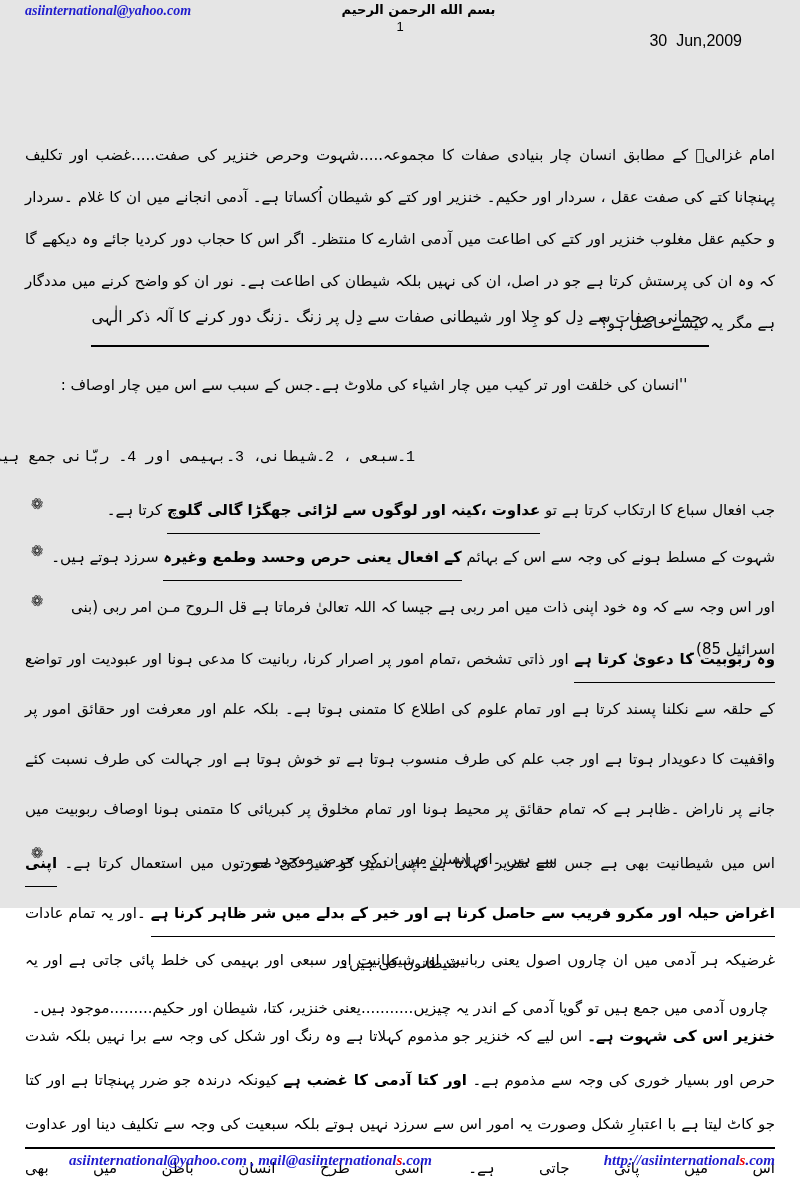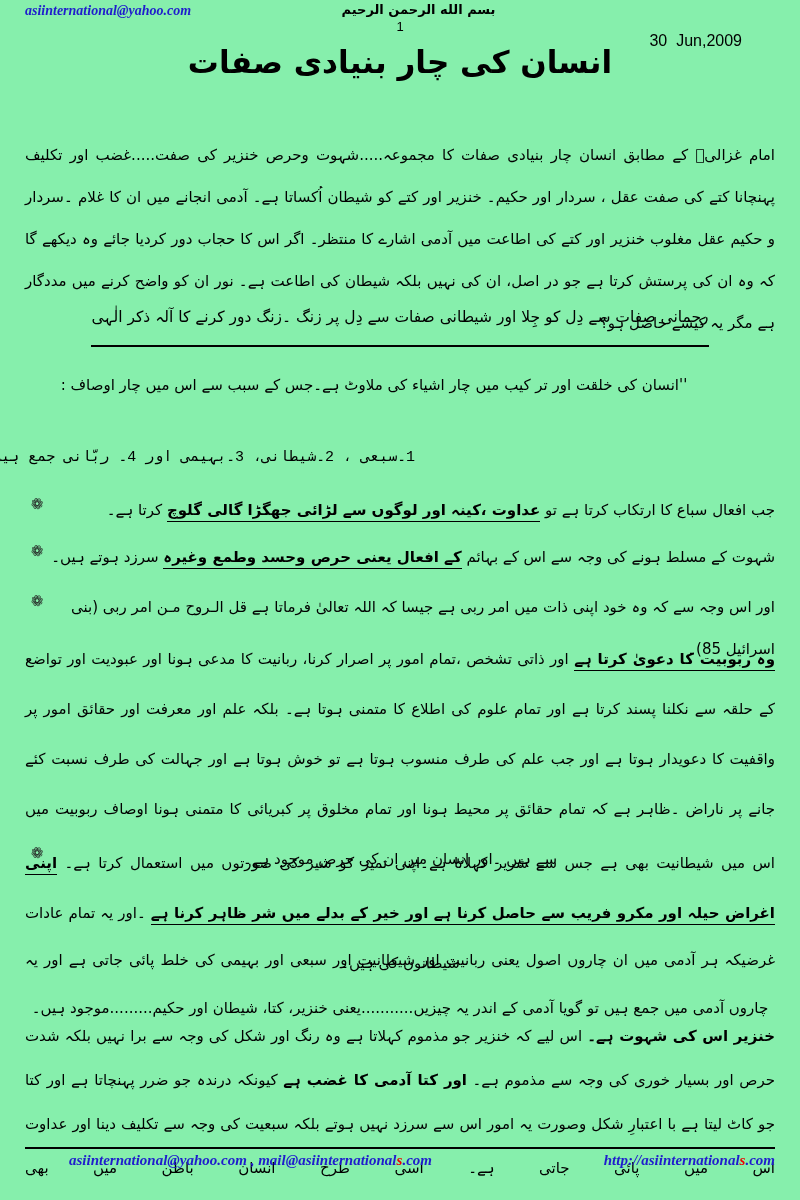--- a/index.html
+++ b/index.html
@@ -7,21 +7,21 @@
     --red:#ee0000;
     --ink:#000000;
   }
   *{margin:0;padding:0;box-sizing:border-box;}
   html,body{background:#ffffff;}
   body{
     width:800px;height:1200px;position:relative;
     font-family:"DejaVu Sans",sans-serif;color:var(--ink);
     overflow:hidden;
   }
-  .page{position:absolute;inset:0;width:800px;height:1200px;background:#86efac;}
+  .page{position:absolute;inset:0;width:800px;height:908px;background:#e5e5e5;}
 
   
   .top-email{
     position:absolute;top:3px;left:25px;
     font-family:"Liberation Serif","DejaVu Serif",serif;
     font-style:italic;font-weight:bold;font-size:14px;color:var(--blue);
   }
   .bismillah{
     position:absolute;top:2px;left:0;width:100%;text-align:center;
     font-size:13px;font-weight:bold;direction:rtl;padding-left:37px;
@@ -58,21 +58,21 @@
   .b4{top:838px;line-height:50px;text-align:justify;text-align-last:center;}
   .orn{
     position:absolute;left:6px;top:8px;font-size:15px;color:#222;
     line-height:1;display:inline-block;transform:rotate(-15deg);
   }
   .rubu{top:634px;line-height:50px;text-align-last:center;}
   .gharz{top:936px;line-height:48px;text-align-last:center;}
   .final{top:1014px;line-height:44px;text-align-last:justify;}
 
   .b{font-weight:bold;}
-  .bu{font-weight:bold;border-bottom:1.8px solid #000;padding-bottom:2px;}
+  .bu{font-weight:bold;border-bottom:1.8px solid #000;padding-bottom:14px;}
 
   
   .divider{position:absolute;top:1147px;left:25px;right:25px;border-top:2px solid #000;}
   .footer-left,.footer-right{
     position:absolute;top:1152px;
     font-family:"Liberation Serif","DejaVu Serif",serif;
     font-style:italic;font-weight:bold;font-size:15px;color:var(--blue);
     white-space:pre;
   }
   .footer-left{left:25px;margin-left:44px;}
@@ -81,21 +81,20 @@
 </style>
 </head>
 <body>
 
 <div class="page">
 
   <div class="top-email">asiinternational@yahoo.com</div>
   <div class="bismillah">بسم الله الرحمن الرحيم</div>
   <div class="pageno">1</div>
   <div class="date">30  Jun,2009</div>
-  <div class="title">انسان کی چار بنیادی صفات</div>
 
   <div class="para jus intro">امام غزالیؒ کے مطابق انسان چار بنیادی صفات کا مجموعہ.....شہوت وحرص خنزیر کی صفت.....غضب اور تکلیف پہنچانا کتے کی صفت عقل ، سردار اور حکیم۔ خنزیر اور کتے کو شیطان اُکساتا ہے۔ آدمی انجانے میں ان کا غلام ۔سردار و  حکیم عقل مغلوب خنزیر اور کتے کی اطاعت میں آدمی اشارے کا منتظر۔  اگر اس کا حجاب دور کردیا جائے وہ دیکھے گا کہ وہ ان کی پرستش کرتا ہے جو در اصل، ان کی نہیں بلکہ شیطان کی اطاعت ہے۔ نور ان کو واضح کرنے میں مددگار ہے مگر یہ کیسے حاصل ہو؟</div>
 
   <div class="hl-wrap">
     <span class="ul-strong">رحمانی صفات سے دِل کو جِلا اور شیطانی صفات سے دِل پر زنگ ۔زنگ دور کرنے کا آلہ ذکر الٰہی</span>
   </div>
 
   <div class="para lead">''انسان کی خلقت اور تر کیب میں چار اشیاء کی ملاوٹ ہے۔جس کے سبب سے اس میں چار اوصاف :</div>
   <div class="para numbered">1۔سبعی ، 2۔شیطانی، 3۔بہیمی اور 4۔  ربّانی  جمع ہیں۔</div>
 

